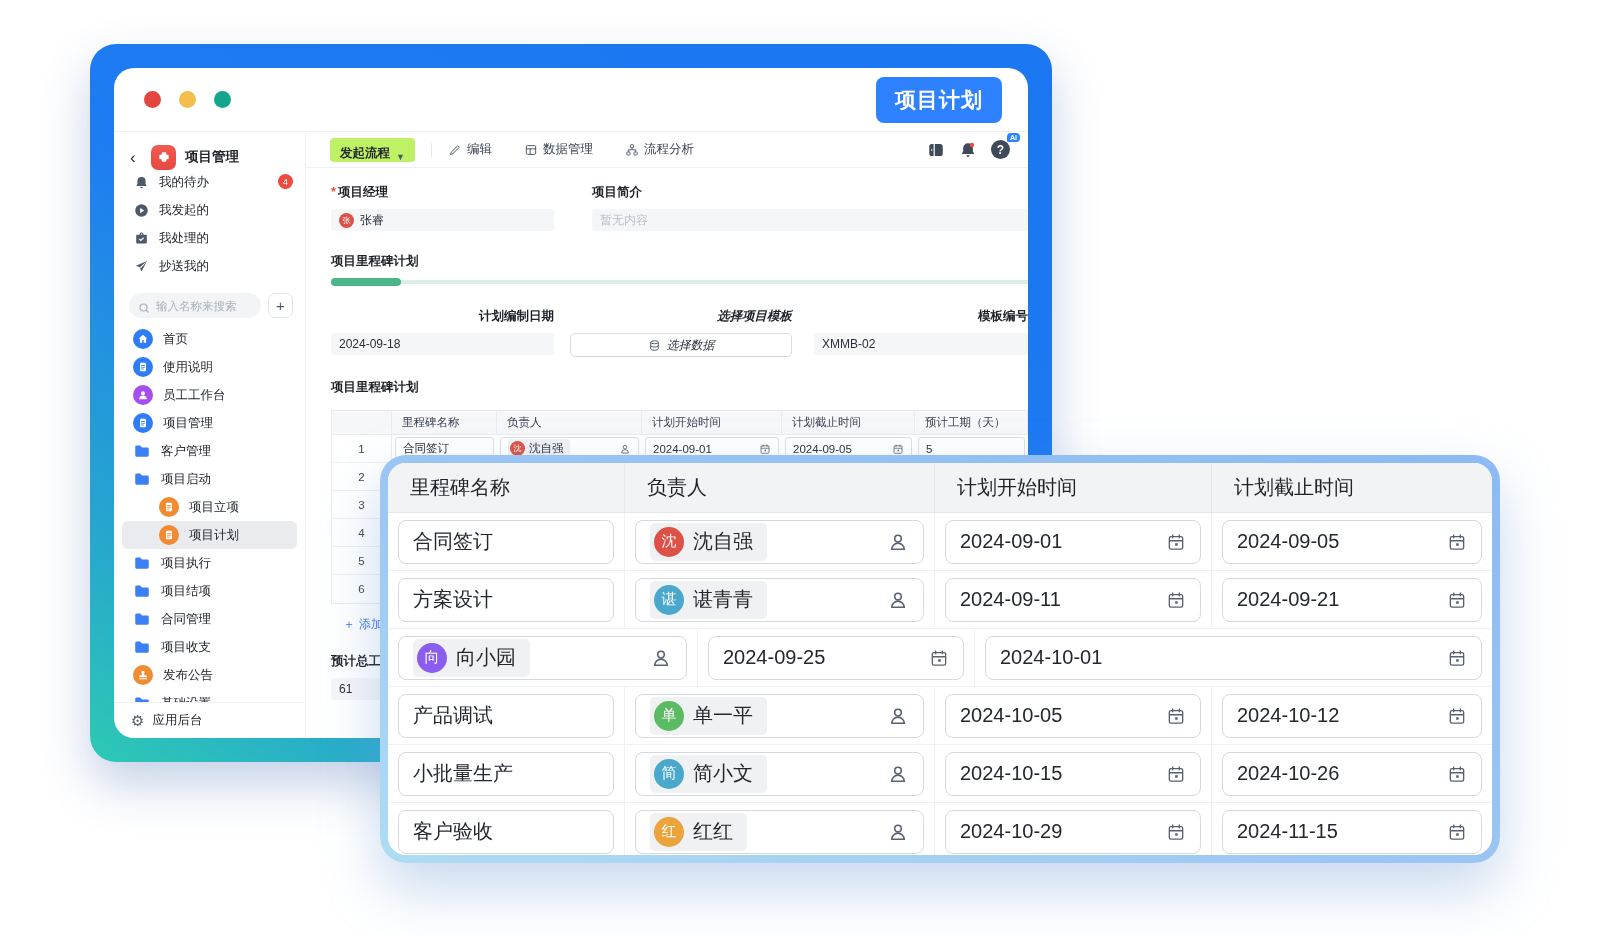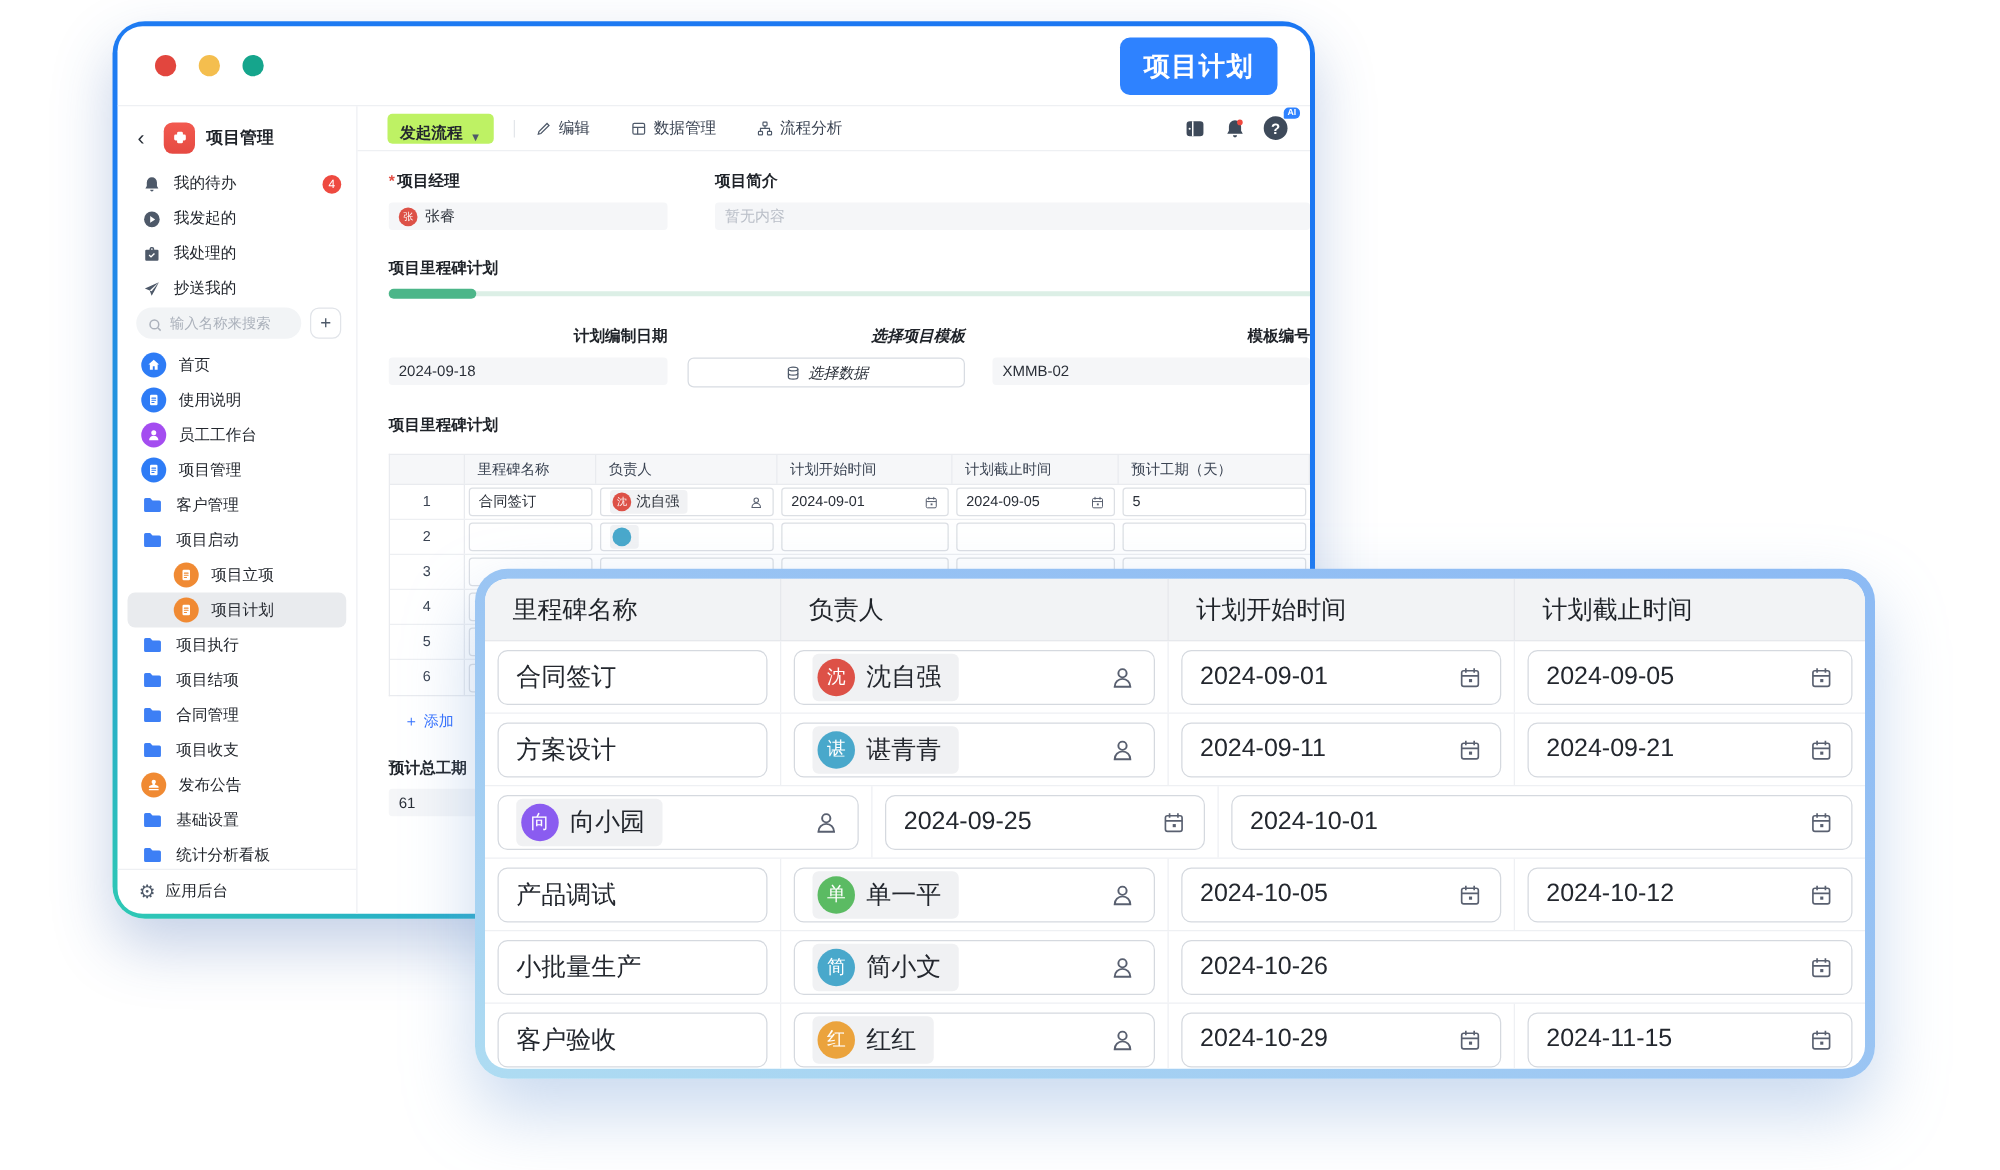--- a/index.html
+++ b/index.html
@@ -1,42 +1,42 @@
 <!DOCTYPE html>
 <html><head>
 <meta charset="utf-8">
 <style>
   * { margin:0; padding:0; box-sizing:border-box; }
   html,body { width:1600px; height:936px; background:#ffffff; font-family:"Liberation Sans","DejaVu Sans",sans-serif; }
   #stage { position:relative; width:1600px; height:936px; overflow:hidden; background:#fff; }
 
   
-  .main-win { position:absolute; left:90px; top:17px; width:962px; height:718px;
-    padding:4px; border-radius:26px;
+  .main-win { position:absolute; left:90px; top:44px; width:962px; height:718px;
+    padding:24px; border-radius:26px;
     background:linear-gradient(215deg,#1B76F2 0%,#1E7CF2 55%,#27AACB 85%,#2EC9B4 100%);
     box-shadow:0 22px 48px rgba(45,90,170,0.28); }
   .win-inner { width:100%; height:100%; background:#fff; border-radius:20px; overflow:hidden; display:flex; flex-direction:column; }
 
   .titlebar { height:64px; flex:0 0 64px; display:flex; align-items:center; padding:0 26px 0 30px; border-bottom:1px solid #EEF0F3; }
   .dots { display:flex; gap:18px; }
   .dot { width:17px; height:17px; border-radius:50%; }
   .dot.r { background:#E2463E; } .dot.y { background:#F4BE4E; } .dot.g { background:#15A58C; }
   .tb-badge { margin-left:auto; background:#2E82FF; color:#fff; font-size:21px; font-weight:bold; padding:9px 19px; border-radius:8px; letter-spacing:1px; }
 
   .win-body { flex:1; display:flex; min-height:0; }
 
   
   .sidebar { width:192px; flex:0 0 192px; border-right:1px solid #EEF0F3; display:flex; flex-direction:column; min-height:0; }
   .side-scroll { flex:1; overflow:hidden; padding-top:8px; }
   .app-row { display:flex; align-items:center; gap:9px; height:34px; padding:0 14px 0 16px; }
   .back-chevron { font-size:17px; color:#2A3039; width:12px; line-height:1; cursor:pointer; }
   .app-icon { width:25px; height:25px; border-radius:7px; background:linear-gradient(180deg,#F2594F,#E64A42); display:flex; align-items:center; justify-content:center; }
   .app-title { font-size:13.5px; font-weight:bold; color:#1F2329; }
 
-  .side-item { display:flex; align-items:flex-end; gap:10px; height:28px; padding:0 12px 0 19px; font-size:12.5px; color:#23272E; cursor:pointer; position:relative; }
+  .side-item { display:flex; align-items:flex-start; gap:10px; height:28px; padding:0 12px 0 19px; font-size:12.5px; color:#23272E; cursor:pointer; position:relative; }
   .side-item .s-ic { width:16px; height:16px; color:#4E5969; flex:0 0 16px; display:flex; align-items:center; justify-content:center; }
   .side-item svg { display:block; }
   .badge-red { margin-left:auto; background:#EE4A40; color:#fff; font-size:9.5px; min-width:15px; height:15px; border-radius:8px; display:flex; align-items:center; justify-content:center; padding:0 4px; }
 
   .search-row { display:flex; align-items:center; gap:7px; padding:7px 12px 7px 15px; }
   .search-box { flex:1; height:25px; background:#F2F4F6; border-radius:13px; display:flex; align-items:center; gap:6px; padding:0 9px; color:#A9AFB9; }
   .search-box input { border:0; outline:0; background:transparent; width:100%; font-size:11.5px; color:#5A6472; font-family:inherit; }
   .search-box input::placeholder { color:#ABB1BB; }
   .plus-btn { width:25px; height:25px; flex:0 0 25px; border:1px solid #E1E4E9; border-radius:7px; background:#fff; display:flex; align-items:center; justify-content:center; color:#4E5969; font-size:15px; line-height:1; cursor:pointer; }
 
@@ -809,20 +809,29 @@
                   <span class="ov-name">简小文</span>
                 </span>
                 <span class="ov-ic-r">
                   <svg width="22" height="22" viewBox="0 0 24 24" fill="none" stroke="currentColor" stroke-width="1.7">
                     <circle cx="12" cy="8.3" r="3.6"></circle>
                     <path d="M5.2 20a6.8 6.8 0 0 1 13.6 0z"></path>
                   </svg>
                 </span>
               </div>
             </div>
+            <div class="oc3">
+              <div class="ov-box">2024-10-15<span class="ov-ic-r">
+                  <svg width="20" height="20" viewBox="0 0 24 24" fill="none" stroke="currentColor" stroke-width="1.6">
+                    <rect x="4" y="5.5" width="16" height="15" rx="2"></rect>
+                    <path d="M8 3v4.5M16 3v4.5M4 10.5h16"></path>
+                    <rect x="11" y="13.5" width="3" height="3" fill="currentColor" stroke="none"></rect>
+                  </svg>
+                </span></div>
+            </div>
             <div class="oc4">
               <div class="ov-box">2024-10-26<span class="ov-ic-r">
                   <svg width="20" height="20" viewBox="0 0 24 24" fill="none" stroke="currentColor" stroke-width="1.6">
                     <rect x="4" y="5.5" width="16" height="15" rx="2"></rect>
                     <path d="M8 3v4.5M16 3v4.5M4 10.5h16"></path>
                     <rect x="11" y="13.5" width="3" height="3" fill="currentColor" stroke="none"></rect>
                   </svg>
                 </span></div>
             </div>
           </div>

